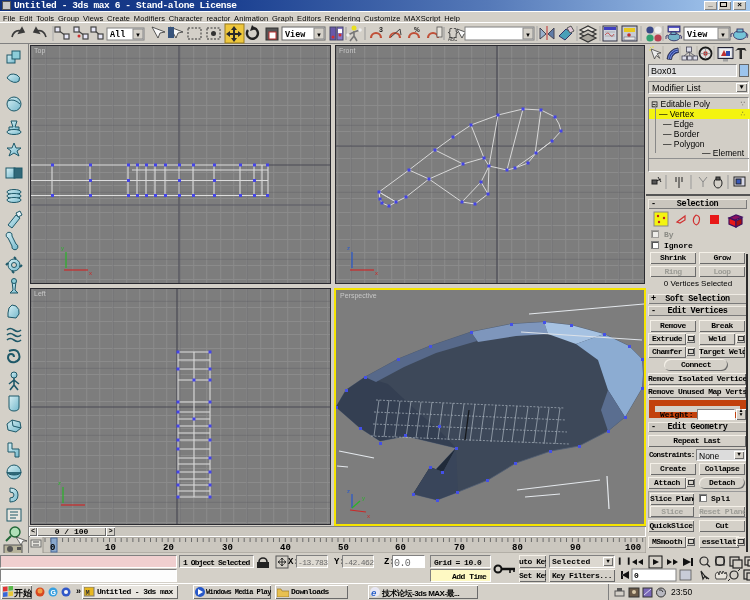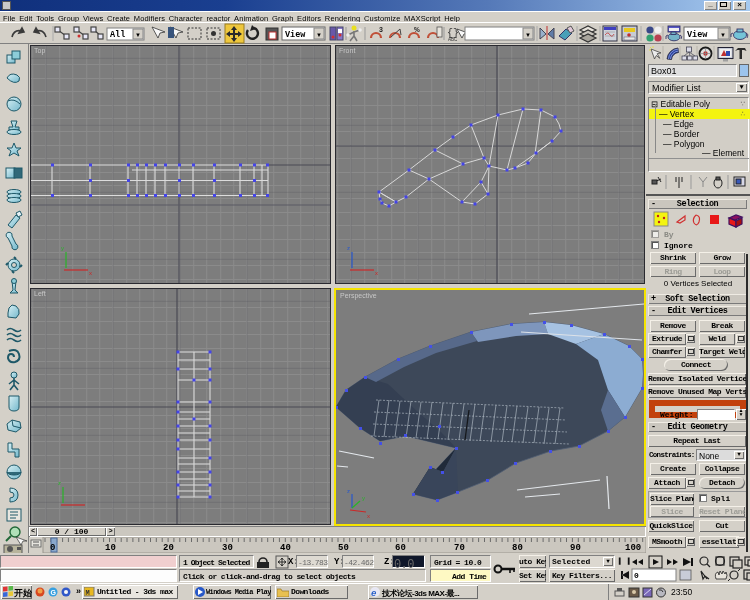--- a/index.html
+++ b/index.html
@@ -25,20 +25,21 @@
   repeating-linear-gradient(to right, #8b8b8b 0 1px, transparent 1px 13.4px),
   repeating-linear-gradient(to bottom, #8b8b8b 0 1px, transparent 1px 13.4px);
   background-position: 14.6px 11.8px, 14.6px 11.8px, 1.2px 5px, 1.2px 5px; }
 .vplabel { position:absolute; left:3px; top:1px; color:#c8c8c8; font-size:7px; font-family:"Liberation Sans",sans-serif; }
 </style>
 </head>
 <body>
 
 <div class="abs" style="left:0;top:0;width:750px;height:11px;background:linear-gradient(to right,#10307c,#1a3f90 30%,#5579b8 65%,#a6caf0);">
   <div class="abs" style="left:2px;top:1px;width:9px;height:9px;background:#c8c8c8;border:1px solid #555;"></div>
+  <div class="abs" style="left:14px;top:0px;color:#fff;font-size:9.5px;font-weight:bold;font-family:'Liberation Mono',monospace;letter-spacing:-0.4px;">Untitled - 3ds max 6 - Stand-alone License</div>
   <div class="abs out2" style="left:704px;top:1px;width:13px;height:9px;background:#d4d0c8;font-size:8px;line-height:5px;text-align:center;font-weight:bold;">_</div>
   <div class="abs out2" style="left:718px;top:1px;width:13px;height:9px;background:#d4d0c8;">
       <div class="abs" style="left:2px;top:1px;width:7px;height:5px;border:1px solid #000;"></div>
     </div>
   <div class="abs out2" style="left:733px;top:1px;width:13px;height:9px;background:#d4d0c8;font-size:8px;line-height:8px;text-align:center;font-weight:bold;">×</div>
 </div>
 
 <div class="abs" style="left:0;top:11px;width:750px;height:11px;background:#d4d0c8;border-top:1px solid #fff;">
   <div class="abs" style="left:3px;top:1.5px;font-size:7.5px;color:#000;font-family:'Liberation Sans',sans-serif;word-spacing:1.5px;letter-spacing:0.1px;white-space:nowrap;">
   <u>F</u>ile&nbsp;<u>E</u>dit&nbsp;<u>T</u>ools&nbsp;<u>G</u>roup&nbsp;<u>V</u>iews&nbsp;<u>C</u>reate&nbsp;M<u>o</u>difiers&nbsp;Ch<u>a</u>racter&nbsp;reactor&nbsp;A<u>n</u>imation&nbsp;<u>G</u>raph&nbsp;E<u>d</u>itors&nbsp;<u>R</u>endering&nbsp;C<u>u</u>stomize&nbsp;<u>M</u>AXScript&nbsp;<u>H</u>elp
@@ -886,23 +887,22 @@
     <path d="M3 7 a4 4 0 0 1 8 0" fill="none" stroke="#222" stroke-width="1.6"></path>
     <rect x="1" y="7" width="12" height="6" fill="#222"></rect>
     <rect x="20" y="1" width="12" height="12" fill="#d4d0c8" stroke="#555"></rect>
     <path d="M26 3 l0 8 M22 7 l8 0 M26 3 l-1.5 2 M26 3 l1.5 2 M26 11 l-1.5 -2 M26 11 l1.5 -2 M22 7 l2 -1.5 M22 7 l2 1.5 M30 7 l-2 -1.5 M30 7 l-2 1.5" stroke="#222" stroke-width="0.9" fill="none"></path>
   </svg>
   <div class="abs mono" style="left:288px;top:4px;font-size:9px;font-weight:bold;">X:</div>
   <div class="abs sunk mono" style="left:296px;top:2px;width:32px;height:13px;background:#dedad2;color:#6a6a6a;font-size:8px;padding:2px 0 0 1px;letter-spacing:-0.6px;">-13.783</div>
   <div class="abs mono" style="left:334px;top:4px;font-size:9px;font-weight:bold;">Y:</div>
   <div class="abs sunk mono" style="left:342px;top:2px;width:32px;height:13px;background:#dedad2;color:#6a6a6a;font-size:8px;padding:2px 0 0 1px;letter-spacing:-0.6px;">-42.462</div>
   <div class="abs mono" style="left:384px;top:4px;font-size:9px;font-weight:bold;">Z:</div>
-  <div class="abs sunk mono" style="left:392px;top:2px;width:33px;height:13px;background:#0f172a;color:#6a6a6a;font-size:12px;padding:2px 0 0 1px;letter-spacing:-0.6px;">0.0</div>
+  <div class="abs sunk mono" style="left:392px;top:2px;width:33px;height:13px;background:#ffffff;color:#6a6a6a;font-size:10px;padding:2px 0 0 1px;letter-spacing:-0.6px;">0.0</div>
   <div class="abs sunk mono" style="left:430px;top:2px;width:61px;height:13px;background:#d4d0c8;font-size:8px;font-weight:bold;padding:2px 0 0 3px;letter-spacing:-0.5px;">Grid = 10.0</div>
-  <div class="abs sunk mono" style="left:179px;top:16px;width:247px;height:13px;background:#d4d0c8;font-size:8px;font-weight:bold;padding:2px 0 0 3px;letter-spacing:-0.6px;white-space:nowrap;overflow:hidden;">Click or click-and-drag to select objects</div>
   <div class="abs sunk mono" style="left:430px;top:16px;width:61px;height:13px;background:#fef9c3;font-size:8px;font-weight:bold;padding:2px 0 0 21px;letter-spacing:-0.5px;">Add Time Tag</div>
   <svg width="26" height="26" style="position:absolute;left:493px;top:3px;">
     <circle cx="5" cy="13" r="3.5" fill="none" stroke="#111" stroke-width="2"></circle>
     <line x1="8" y1="13" x2="22" y2="13" stroke="#111" stroke-width="2.5"></line>
     <path d="M17 13 l0 4 M21 13 l0 3" stroke="#111" stroke-width="1.6"></path>
   </svg>
   <div class="rb" style="left:519px;top:2px;width:27px;height:13px;line-height:13px;">uto Key</div>
   <div class="rb" style="left:519px;top:16px;width:27px;height:13px;line-height:13px;">Set Key</div>
   <div class="abs sunk" style="left:549px;top:2px;width:66px;height:13px;background:#dcd8d0;">
     <div class="abs mono" style="left:2px;top:1px;font-size:8px;font-weight:bold;">Selected</div>

